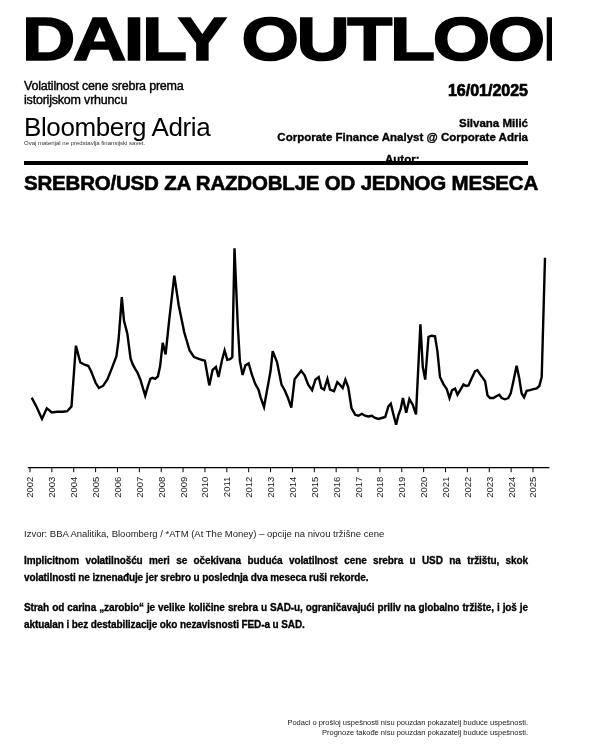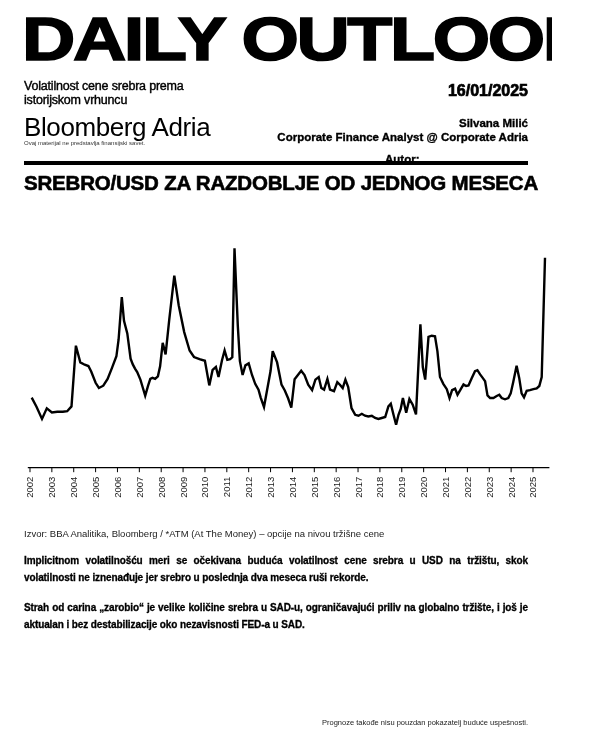--- a/index.html
+++ b/index.html
@@ -116,16 +116,17 @@
     </svg>
 
   <div id="source-line" class="abs">Izvor: BBA Analitika, Bloomberg / *ATM (At The Money) – opcije na nivou tržišne cene</div>
 
   <div id="paragraphs" class="abs">
     <p>Implicitnom volatilnošću meri se očekivana buduća volatilnost cene srebra u USD na tržištu, skok volatilnosti ne iznenađuje jer srebro u poslednja dva meseca ruši rekorde.</p>
     <p>Strah od carina „zarobio“ je velike količine srebra u SAD-u, ograničavajući priliv na globalno tržište, i još je aktualan i bez destabilizacije oko nezavisnosti FED-a u SAD.</p>
   </div>
 
   <div id="footer" class="abs">
+    <div>Podaci o prošloj uspešnosti nisu pouzdan pokazatelj buduće uspešnosti.</div>
     <div>Prognoze takođe nisu pouzdan pokazatelj buduće uspešnosti.</div>
   </div>
 
 </div>
 
 </body></html>

